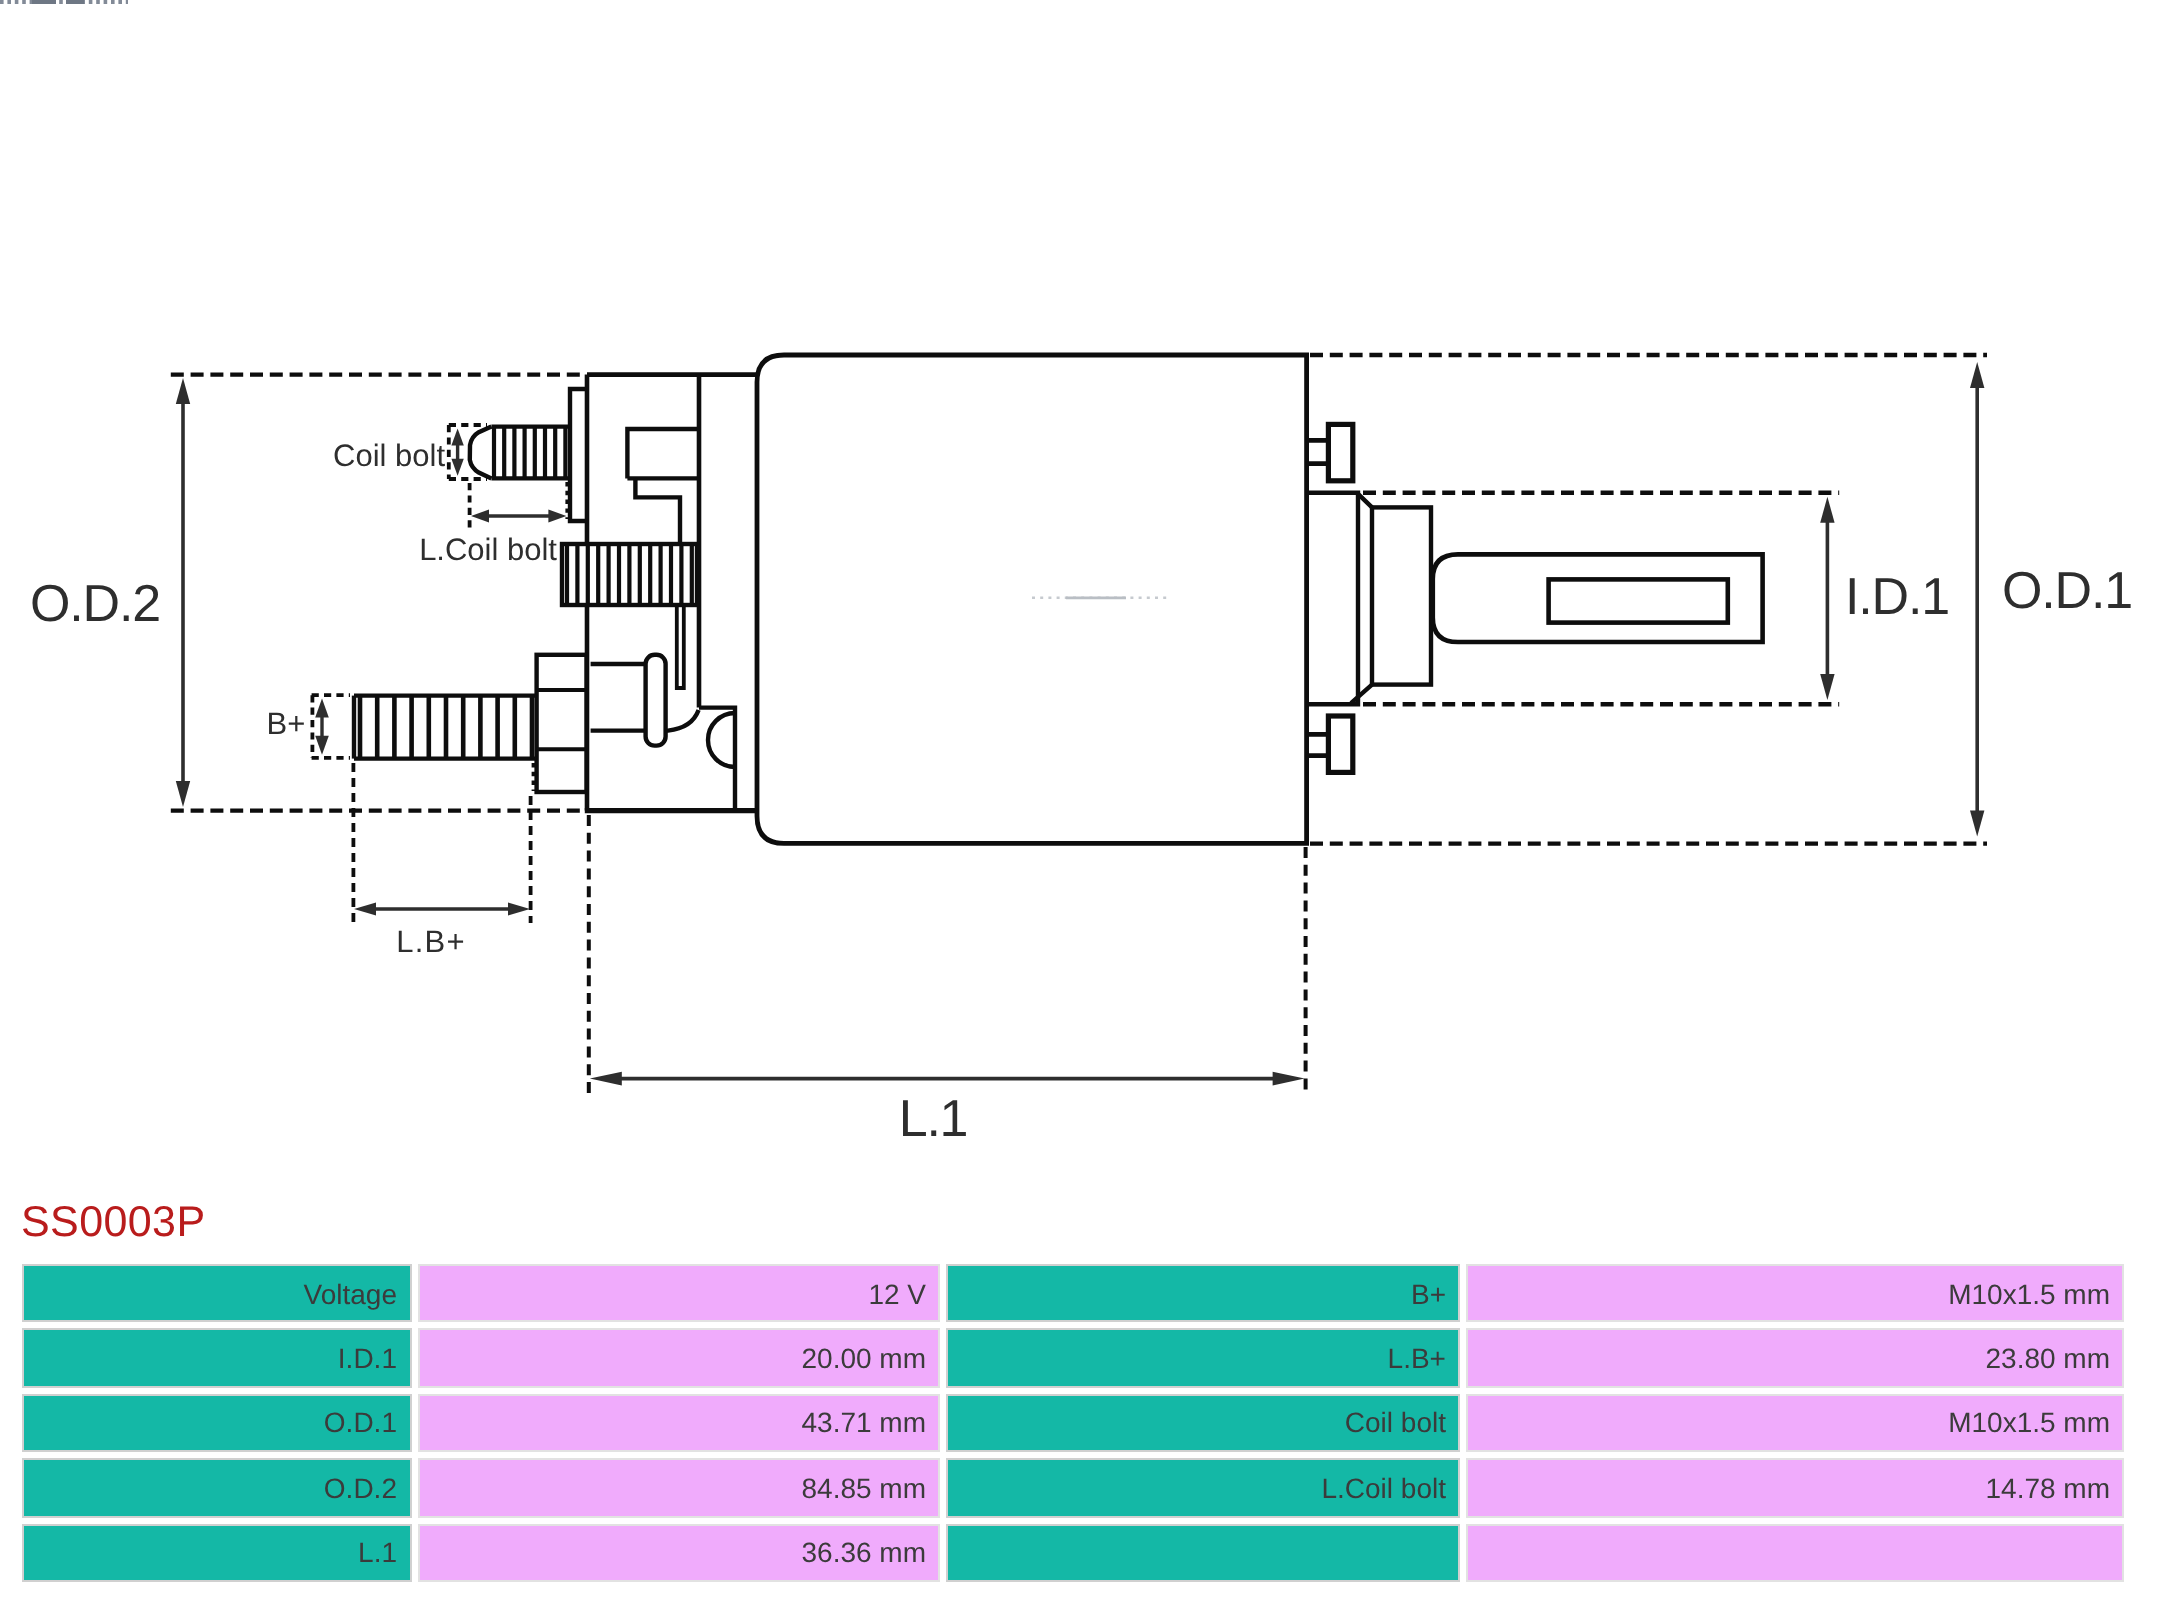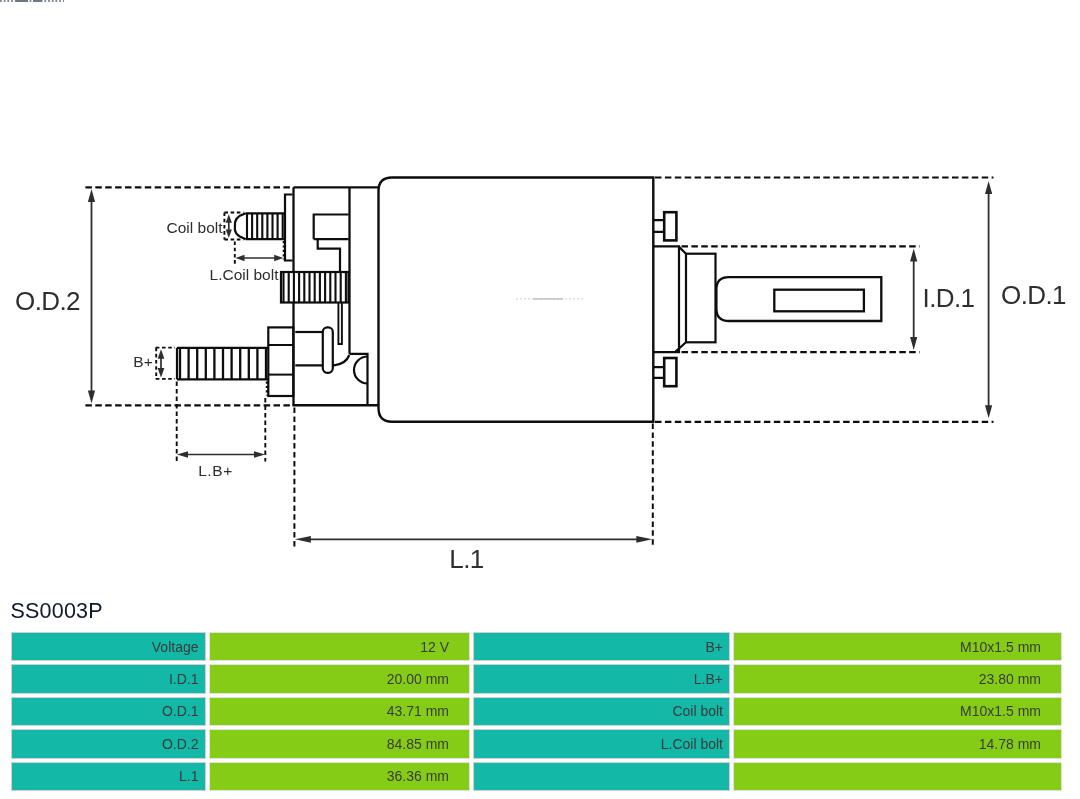--- a/index.html
+++ b/index.html
@@ -1,23 +1,23 @@
 <!DOCTYPE html>
 <html><head><meta charset="utf-8">
 <style>
 html,body{margin:0;padding:0;background:#fff;width:1080px;height:799px;overflow:hidden;
 font-family:"Liberation Sans",sans-serif;}
 #wrap{position:relative;width:1080px;height:799px;}
-#pn{position:absolute;left:10.5px;top:598.5px;font-size:21.5px;color:#0f172a;letter-spacing:0.2px;}
+#pn{position:absolute;left:10.5px;top:598.5px;font-size:21.5px;color:#b91c1c;letter-spacing:0.2px;}
 table{position:absolute;left:8px;top:629px;border-collapse:separate;border-spacing:3px;
 width:1057px;table-layout:fixed;font-size:14px;color:#3b3b3b;}
 td{height:27.4px;padding:0 6px 0 0;text-align:right;vertical-align:middle;
 white-space:nowrap;overflow:hidden;}
 td.l{background:#14b8a6;border:1px solid #d0d0d0;}
-td.v{background:#84cc16;border:1px solid #e2e2e2;padding-right:20px;}
+td.v{background:#f0abfc;border:1px solid #e2e2e2;padding-right:6px;}
 </style></head>
 <body>
 <div id="wrap">
 <svg width="66" height="4" style="position:absolute;left:0;top:0">
 <path d="M0,1 H64" stroke="#828a97" stroke-width="2" stroke-dasharray="1.8 1.9" fill="none"></path>
 <path d="M16,1 H28 M33,1 H42" stroke="#6e7784" stroke-width="2" fill="none"></path>
 </svg>
 <svg width="1080" height="799" viewBox="0 0 1080 799" style="position:absolute;left:0;top:0">
       <path d="M85.4,187.3H292.5" stroke="#0d0d0d" stroke-width="2.2" fill="none" stroke-dasharray="6.5 3.4"></path>
 <path d="M85.4,405.3H292.5" stroke="#0d0d0d" stroke-width="2.2" fill="none" stroke-dasharray="6.5 3.4"></path>

